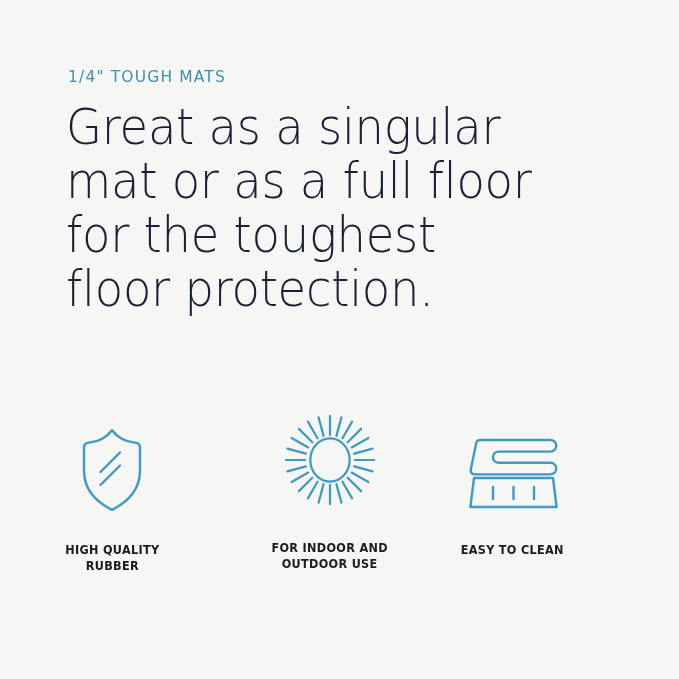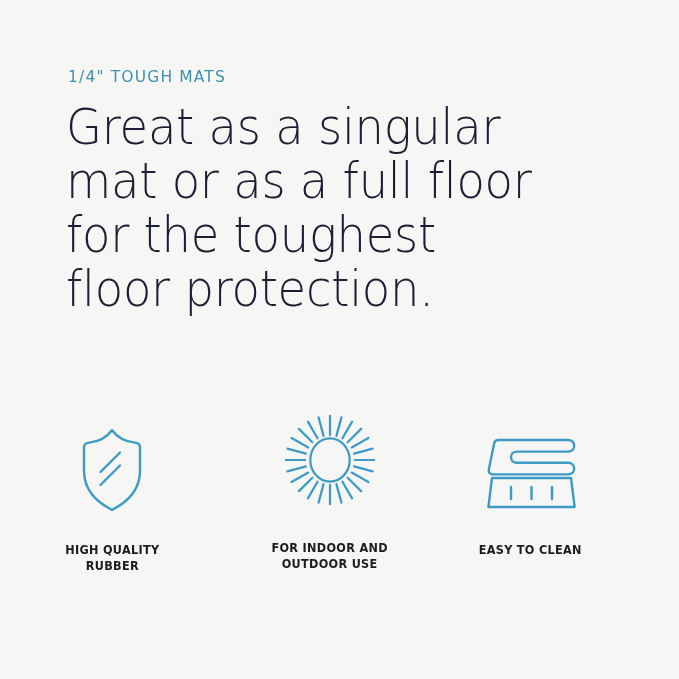--- a/index.html
+++ b/index.html
@@ -68,21 +68,21 @@
   }
   .feature {
     position: absolute;
     width: 200px;
     display: flex;
     flex-direction: column;
     align-items: center;
   }
   .feature.f0 { left: 12px; }
   .feature.f1 { left: 230px; }
-  .feature.f2 { left: 430px; }
+  .feature.f2 { left: 412px; }
 
   .icon-wrap {
     width: 100px;
     height: 105px;
     display: flex;
     align-items: center;
     justify-content: center;
   }
   .icon-wrap svg { display: block; }
 

